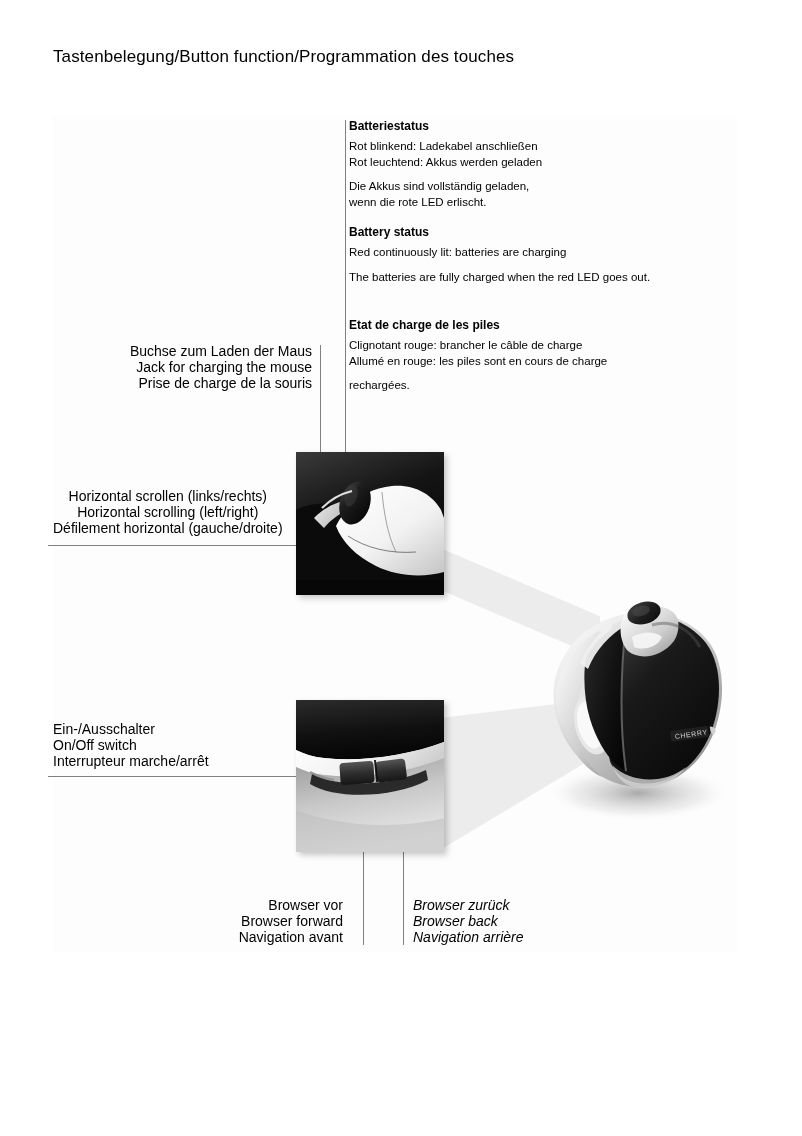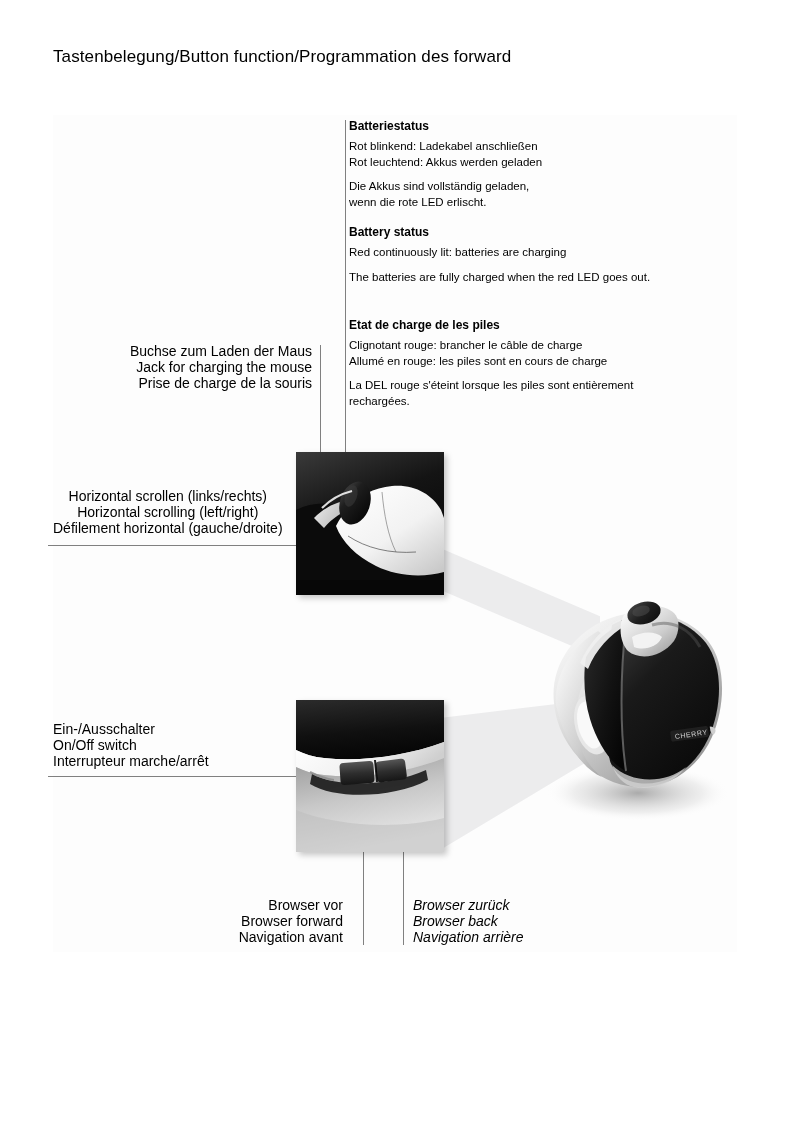--- a/index.html
+++ b/index.html
@@ -169,21 +169,21 @@
     width: 220px;
     height: 245px;
   }
   #main-mouse svg { display: block; }
 </style>
 </head>
 <body>
 
 <div class="content-panel"></div>
 
-<div class="page-title">Tastenbelegung/Button function/Programmation des forward</div>
+<div class="page-title">Tastenbelegung/Button function/Programmation des touches</div>
 
 <div class="wedge" id="wedge-top"></div>
 <div class="wedge" id="wedge-bottom"></div>
 
 <div class="leader v" id="leader-batt-v"></div>
 <div class="leader v" id="leader-jack-v"></div>
 <div class="arrowhead"></div>
 <div class="leader h" id="leader-hscroll"></div>
 <div class="leader h" id="leader-onoff"></div>
 <div class="leader v" id="leader-fwd-v"></div>
@@ -205,21 +205,20 @@
   <div class="para">
     <div class="ln">The batteries are fully charged when the red LED goes out.</div>
   </div>
 </div>
 
 <div class="info-block" id="block-fr">
   <div class="hd">Etat de charge de les piles</div>
   <div class="ln">Clignotant rouge: brancher le câble de charge</div>
   <div class="ln">Allumé en rouge: les piles sont en cours de charge</div>
   <div class="para">
-    <div class="ln">La DEL rouge s'éteint lorsque les piles sont entièrement</div>
     <div class="ln">rechargées.</div>
   </div>
 </div>
 
 <div class="callout" id="callout-jack">
   <div class="ln">Buchse zum Laden der Maus</div>
   <div class="ln">Jack for charging the mouse</div>
   <div class="ln">Prise de charge de la souris</div>
 </div>
 

